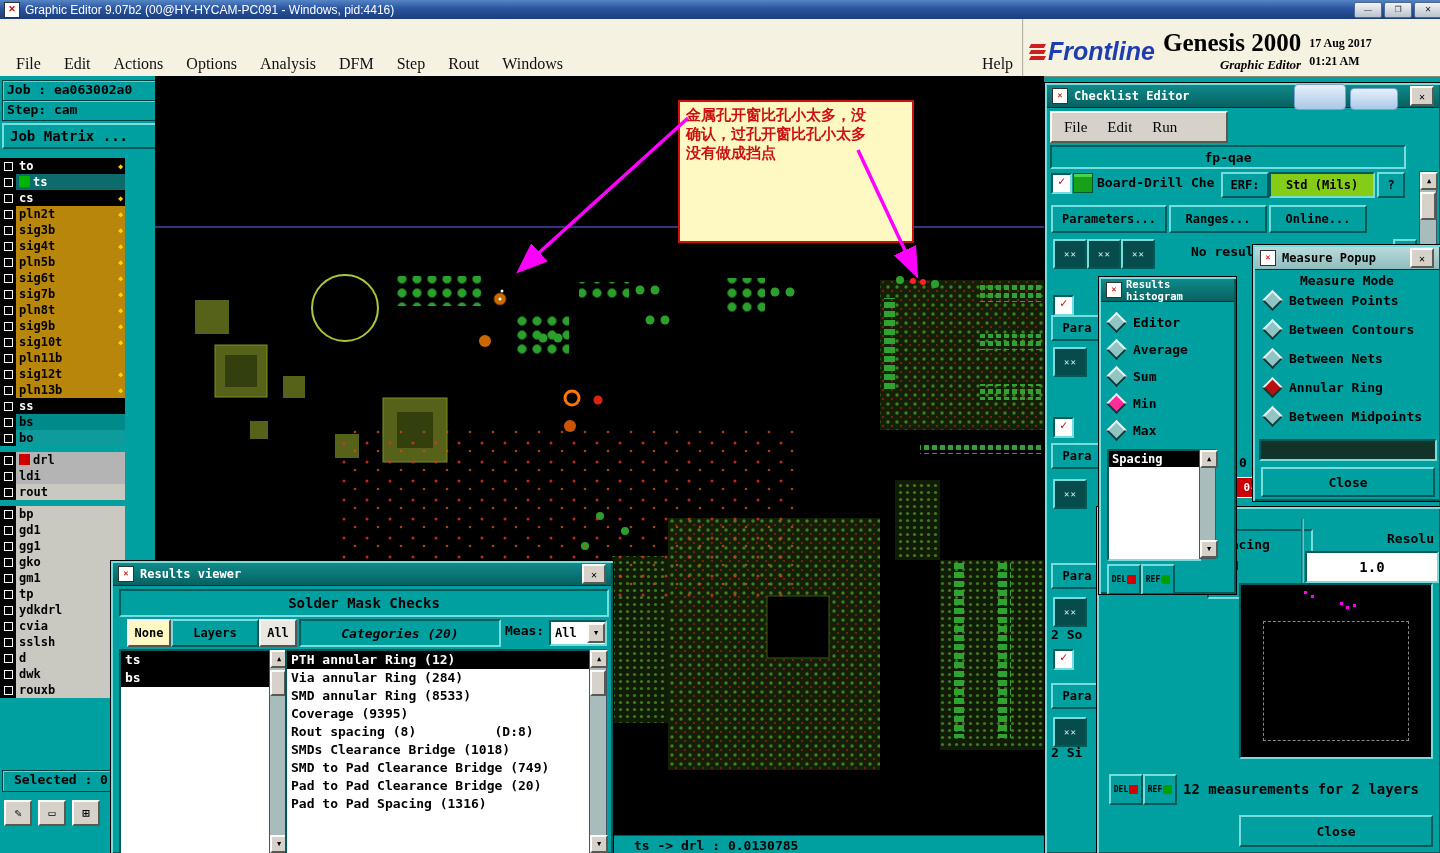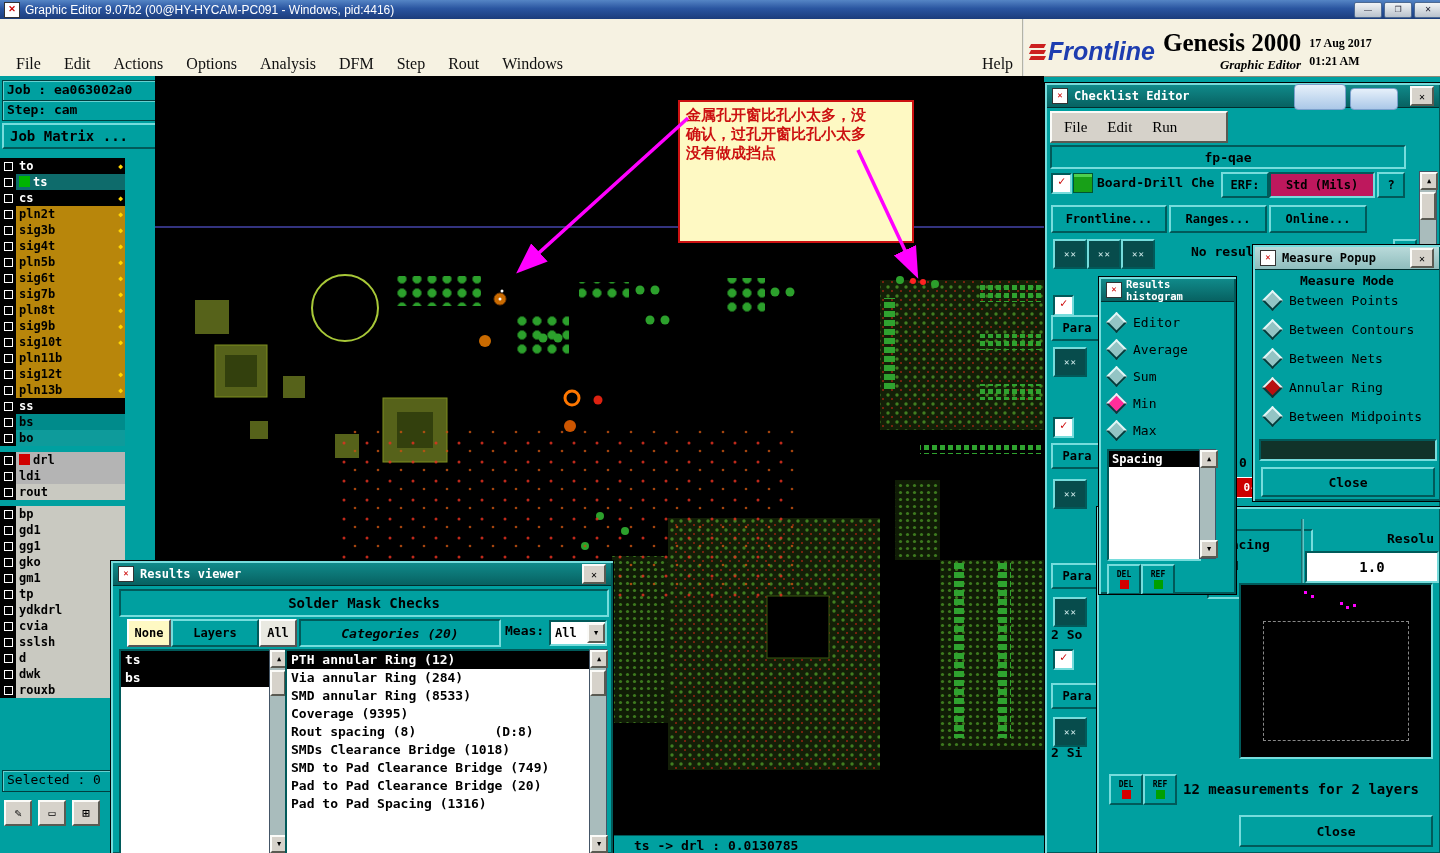--- a/index.html
+++ b/index.html
@@ -47,40 +47,40 @@
   .bk .lfield{background:#000;color:#fff}
   .act .lfield{background:#0e6b6b;color:#fff}
   .g .lfield{background:#b8860b;color:#000}
   .tl .lfield{background:#008b8b;color:#000}
   .tl2 .lfield{background:#0e9b9b;color:#000}
   .gy .lfield{background:#b4b4b4;color:#000}
   .lt .lfield{background:#c9c9c1;color:#000}
   .mk{position:absolute;right:2px;top:1px;color:#ffd400;font-size:8px}
   .chip{display:inline-block;width:11px;height:11px;background:#00b400;margin-right:3px;vertical-align:-1px}
   .chip.red{background:#d00000}
-  .sel-box{left:2px;width:108px;height:20px;border:1px solid #013f3f;box-shadow:inset 1px 1px 0 #66d0d0;font-size:13px;font-weight:normal;color:#000;line-height:18px;padding-left:4px}
+  .sel-box{left:2px;width:108px;height:20px;border:1px solid #013f3f;box-shadow:inset 1px 1px 0 #66d0d0;font-size:13px;font-weight:bold;color:#000;line-height:18px;padding-left:11px}
   .tools{left:4px;display:flex;gap:6px;align-items:center}
   .tool{width:24px;height:22px;font-size:12px}
   .xlabel{font-size:12px;font-weight:bold;color:#000;margin-left:4px}
   
   .canvas{left:155px;top:76px;width:889px;height:759px;background:#000}
   .bottom-strip{left:612px;top:835px;width:432px;height:18px;background:#00a0a0;border-top:1px solid #015a5a}
   .status-text{position:absolute;left:22px;top:2px;font-size:13px;font-weight:bold;color:#000;white-space:pre}
   
   .annotation{left:678px;top:100px;width:220px;height:131px;background:#fef9c3;border:2px solid #cc1111;z-index:7;padding:4px 6px;font-family:"DejaVu Sans",sans-serif;font-size:15px;font-weight:bold;color:#cc1111;line-height:1.25}
   .arrows{left:0;top:0;width:1440px;height:853px;z-index:8;pointer-events:none}
   
   .tbtn{font-size:12px;font-weight:bold}
   .chk{width:17px;height:17px;background:#fff;border:2px solid;border-color:#015a5a #76dcdc #76dcdc #015a5a;color:#cc0000;font-weight:bold;font-size:12px;line-height:12px;text-align:center}
   .dkbtn{width:30px;height:26px;background:#074c4c;border:2px solid;border-color:#76dcdc #015a5a #015a5a #76dcdc;color:#cfeaea;font-size:9px;display:flex;align-items:center;justify-content:center;gap:1px}
   .dia{width:11px;height:11px;transform:rotate(45deg);background:#93c4c4;border:2px solid;border-color:#e2f6f6 #023c3c #023c3c #e2f6f6;flex:0 0 auto}
   .dia.pink{background:#ff2e9a}
   .dia.red{background:#b81010}
-  .opt{position:absolute;display:flex;align-items:center;gap:9px;font-size:13px;font-weight:normal;color:#000;white-space:nowrap}
-  .mini{width:30px;height:27px;display:flex;flex-direction:column;align-items:center;justify-content:center;gap:1px;font-size:8px;font-weight:bold}
+  .opt{position:absolute;display:flex;align-items:center;gap:9px;font-size:13px;font-weight:bold;color:#000;white-space:nowrap}
+  .mini{width:30px;height:27px;display:flex;flex-direction:row;align-items:center;justify-content:center;gap:1px;font-size:8px;font-weight:bold}
   .dot{width:9px;height:9px}
   .dot.red{background:#d40000}
   .dot.green{background:#00a000}
   .sb{background:#a9bcbc;border:1px solid #456}
   .sbtn{width:14px;height:14px;font-size:7px}
   .greenico{width:18px;height:18px;background:#18a018;border:1px solid #053;box-shadow:inset 0 3px 0 #4ed04e}
   .listwhite{background:#fff;border:2px solid;border-color:#015a5a #76dcdc #76dcdc #015a5a;overflow:hidden}
   .lw-row{height:16px;font-size:12px;font-weight:bold;line-height:16px;padding-left:3px;color:#000;white-space:pre}
   .lw-row.sel{background:#000;color:#fff}
   
@@ -493,29 +493,29 @@
     <div class="abs sunken btn" style="left:5px;top:62px;width:352px;height:20px;font-size:13px">
         <span>fp-qae</span>
       </div>
 
     <div class="abs chk" style="left:6px;top:90px"><span>✓</span></div>
     <div class="abs greenico" style="left:28px;top:90px"></div>
     <div class="abs" style="left:52px;top:92px;font-size:13px;font-weight:bold"><span>Board-Drill Che</span></div>
     <div class="abs raised btn tbtn" style="left:176px;top:89px;width:44px;height:22px">
         <span>ERF:</span>
       </div>
-    <div class="abs sunken btn tbtn" style="left:224px;top:89px;width:102px;height:22px;background:#be185d">
+    <div class="abs sunken btn tbtn" style="left:224px;top:89px;width:102px;height:22px;background:#84cc16">
         <span>Std (Mils)</span>
       </div>
     <div class="abs raised btn tbtn" style="left:332px;top:89px;width:24px;height:22px">
         <span>?</span>
       </div>
 
     <div class="abs raised btn tbtn" style="left:6px;top:122px;width:112px;height:24px">
-        <span>Frontline...</span>
+        <span>Parameters...</span>
       </div>
     <div class="abs raised btn tbtn" style="left:124px;top:122px;width:94px;height:24px">
         <span>Ranges...</span>
       </div>
     <div class="abs raised btn tbtn" style="left:224px;top:122px;width:94px;height:24px">
         <span>Online...</span>
       </div>
 
     <div class="abs dkbtn" style="left:8px;top:156px">
         <span>✕</span>

